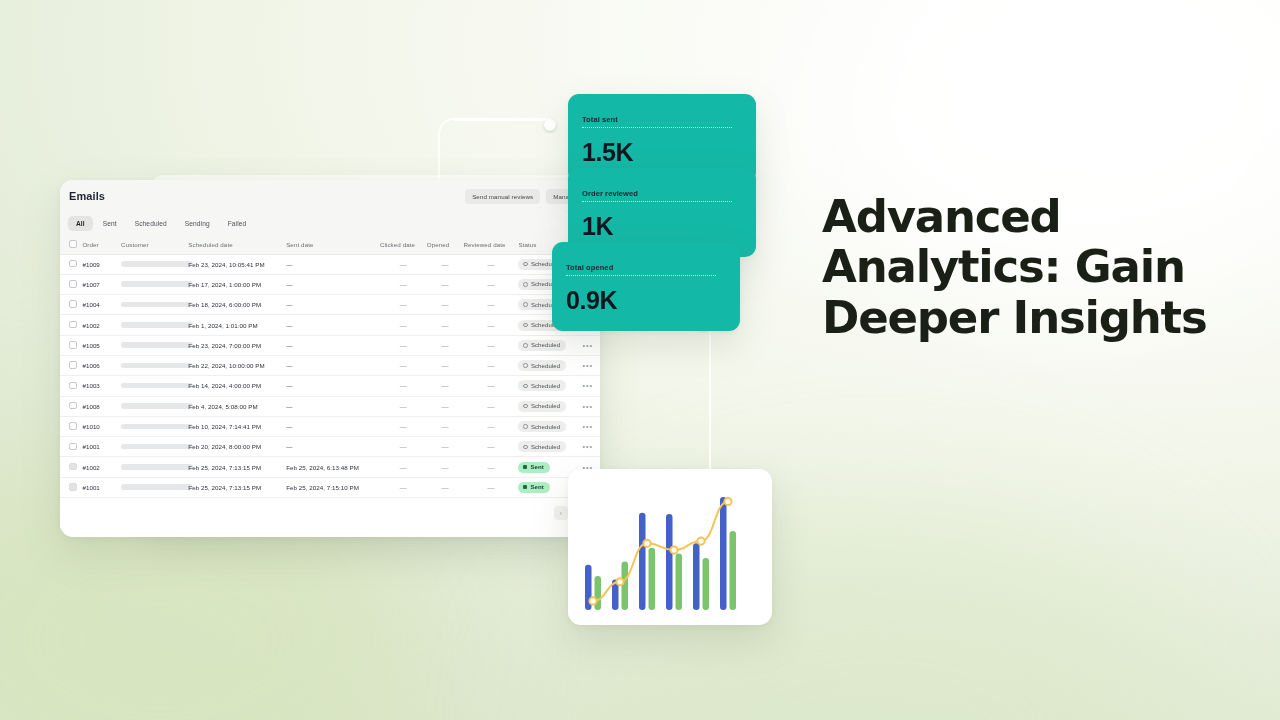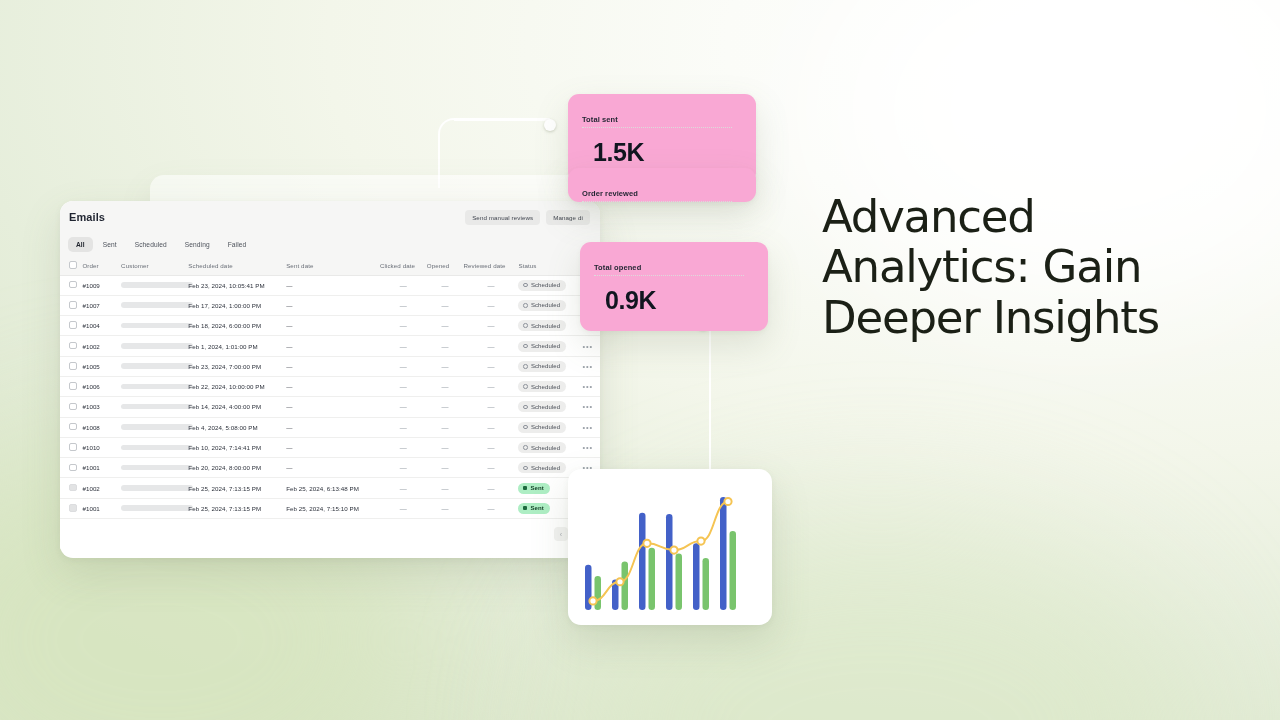--- a/index.html
+++ b/index.html
@@ -65,21 +65,21 @@
     left: 150px; top: 175px;
     width: 430px; height: 355px;
     background: rgba(255,255,255,.55);
     border-radius: 14px;
     box-shadow: 0 14px 34px rgba(110,125,95,.10);
   }
 
   
   #emails-card {
     position: absolute;
-    left: 60px; top: 201px;
+    left: 60px; top: 180px;
     width: 540px; height: 357px;
     background: #ffffff;
     border-radius: 13px;
     box-shadow: 0 16px 40px rgba(105,120,90,.16), 0 2px 6px rgba(105,120,90,.08);
     overflow: hidden;
   }
   .card-head {
     height: 32px;
     display: flex; align-items: center;
     padding: 0 10px 0 9px;
@@ -179,62 +179,62 @@
     width: 14px; height: 14px; border-radius: 4px;
     background: #f2f2f1;
     display: flex; align-items: center; justify-content: center;
     color: #a7acb3; font-size: 7px;
   }
 
   
   .stat-card {
     position: absolute;
     width: 188px;
-    background: #f9a8d4;
+    background: #14b8a6;
     border-radius: 11px;
     padding: 14px 16px 0 14px;
     box-shadow: 0 14px 34px rgba(105,120,90,.17), 0 2px 5px rgba(105,120,90,.07);
   }
   .stat-label {
     font-size: 7.5px; font-weight: 700; color: #1f2430;
     letter-spacing: .1px;
     padding-bottom: 3px;
     border-bottom: 1px dotted #dcdcdb;
     display: inline-block;
     min-width: 150px;
   }
   .stat-value {
     font-size: 25px; font-weight: 700; color: #111620;
     letter-spacing: -.4px;
-    margin-top: 10px; margin-bottom: 16px; margin-left: 11px;
+    margin-top: 10px; margin-bottom: 16px;
   }
   #stat-card-0 { left: 568px; top: 94px; }
   #stat-card-1 { left: 568px; top: 168px; }
-  #stat-card-2 { left: 580px; top: 242px; }
+  #stat-card-2 { left: 552px; top: 242px; }
 
   
   #chart-card {
     position: absolute;
     left: 568px; top: 469px;
     width: 204px; height: 156px;
     background: #ffffff;
     border-radius: 13px;
     box-shadow: 0 16px 38px rgba(105,120,90,.18), 0 2px 6px rgba(105,120,90,.07);
     overflow: hidden;
   }
   #chart-svg { display: block; }
 
   
   #headline {
     position: absolute;
     left: 822px; top: 192px;
     width: 400px;
     font-family: "DejaVu Sans", sans-serif;
     font-size: 45px;
-    font-weight: 400;
+    font-weight: 700;
     line-height: 1.12;
     letter-spacing: -1.2px;
     color: #1b2016;
   }
 </style>
 </head>
 <body>
 
 <div class="wash wash-a"></div>
 <div class="wash wash-b"></div>
@@ -477,20 +477,21 @@
     <div class="pager">›</div>
   </div>
 </div>
 
 <div class="stat-card" id="stat-card-0">
   <div class="stat-label">Total sent</div>
   <div class="stat-value">1.5K</div>
 </div>
 <div class="stat-card" id="stat-card-1">
   <div class="stat-label">Order reviewed</div>
+  <div class="stat-value">1K</div>
 </div>
 <div class="stat-card" id="stat-card-2">
   <div class="stat-label">Total opened</div>
   <div class="stat-value">0.9K</div>
 </div>
 
 <div id="chart-card">
   <svg id="chart-svg" width="204" height="156" viewBox="0 0 204 156">
       <rect x="17" y="95.8" width="6.5" height="45.2" rx="3.2" fill="#4361c8"></rect>
       <rect x="26.5" y="107.1" width="6.5" height="33.900000000000006" rx="3.2" fill="#79c46d"></rect>

